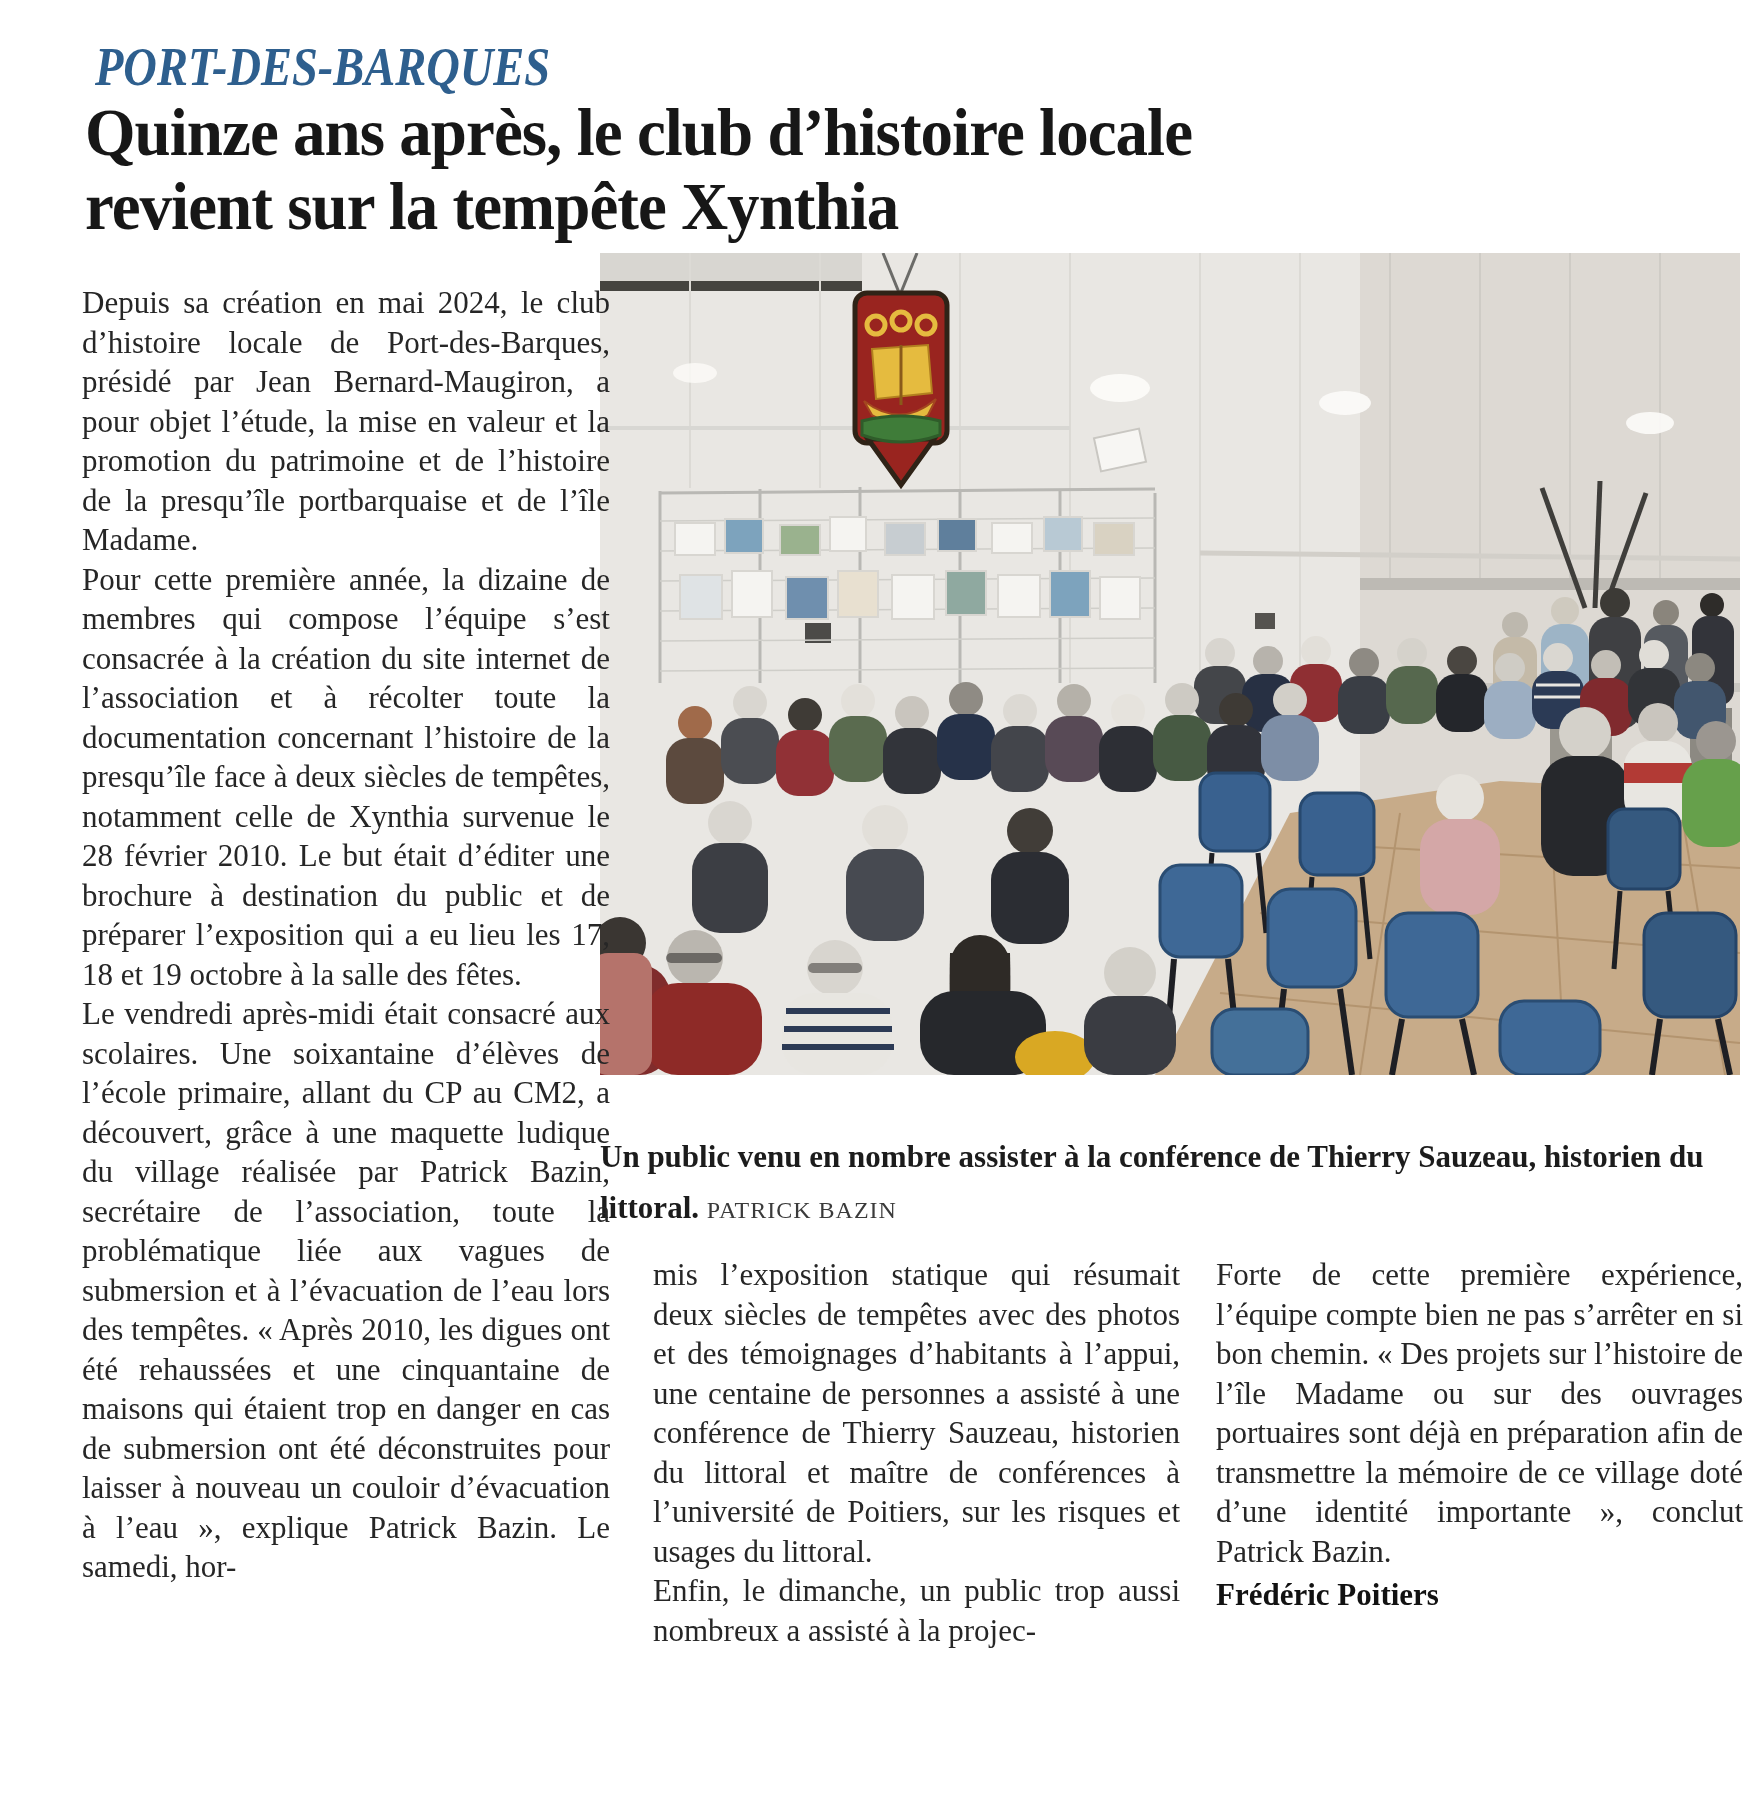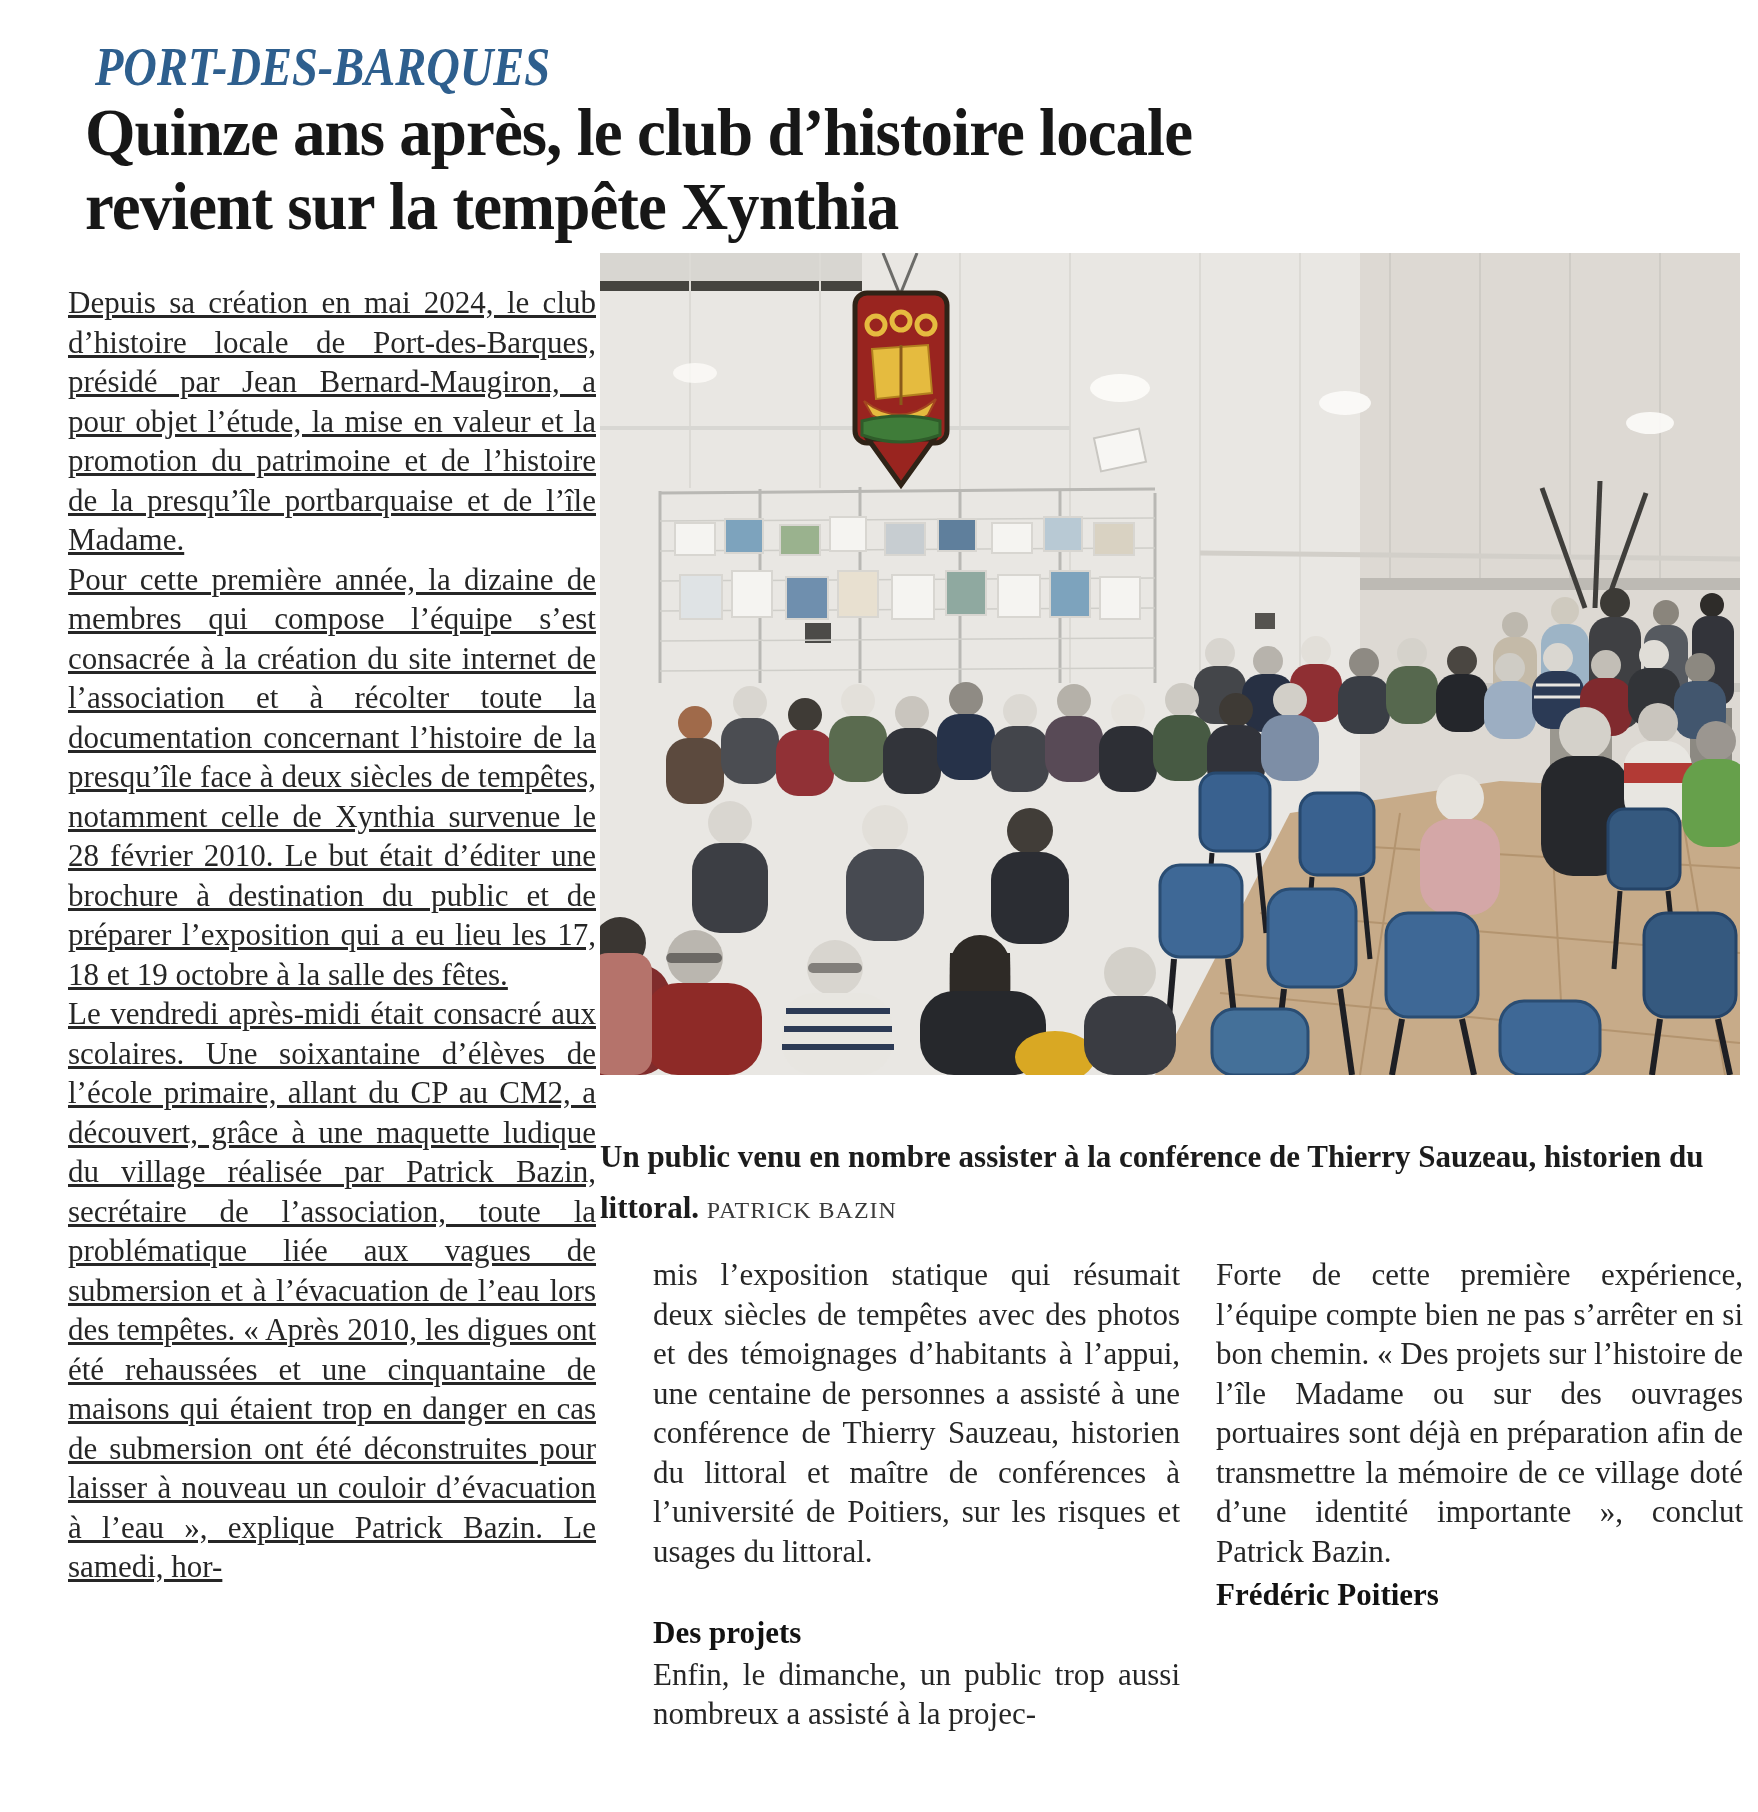--- a/index.html
+++ b/index.html
@@ -24,21 +24,21 @@
     font-size:67px; font-weight:bold; color:#171717;
     line-height:1.1; letter-spacing:-1px;
     transform:scaleX(0.97); transform-origin:left top;
   }
   .col{
     position:absolute;
     font-size:31px; line-height:39.5px;
     text-align:justify;
   }
   .col p{margin:0 0 0 0;}
-  #col1{left:68px; top:283px; width:528px;text-decoration:underline;}
+  #col1{left:82px; top:283px; width:528px;}
   #col2{left:653px; top:1255px; width:527px;}
   #col3{left:1216px; top:1255px; width:527px;}
   .subhead{
     font-weight:bold; color:#121212;
     margin-top:42px !important; margin-bottom:2px !important;
     text-align:left;
   }
   .byline{
     font-weight:bold; color:#121212; text-align:left;
     margin-top:4px !important;
@@ -421,21 +421,20 @@
   </p>
 
   <div class="col" id="col1">
     <p>Depuis sa création en mai 2024, le club d’histoire locale de Port-des-Barques, présidé par Jean Bernard-Maugiron, a pour objet l’étude, la mise en valeur et la promotion du patrimoine et de l’histoire de la presqu’île portbarquaise et de l’île Madame.</p>
     <p>Pour cette première année, la dizaine de membres qui compose l’équipe s’est consacrée à la création du site internet de l’association et à récolter toute la documentation concernant l’histoire de la presqu’île face à deux siècles de tempêtes, notamment celle de Xynthia survenue le 28 février 2010. Le but était d’éditer une brochure à destination du public et de préparer l’exposition qui a eu lieu les 17, 18 et 19 octobre à la salle des fêtes.</p>
     <p>Le vendredi après-midi était consacré aux scolaires. Une soixantaine d’élèves de l’école primaire, allant du CP au CM2, a découvert, grâce à une maquette ludique du village réalisée par Patrick Bazin, secrétaire de l’association, toute la problématique liée aux vagues de submersion et à l’évacuation de l’eau lors des tempêtes. « Après 2010, les digues ont été rehaussées et une cinquantaine de maisons qui étaient trop en danger en cas de submersion ont été déconstruites pour laisser à nouveau un couloir d’évacuation à l’eau », explique Patrick Bazin. Le samedi, hor-</p>
   </div>
 
   <div class="col" id="col2">
     <p>mis l’exposition statique qui résumait deux siècles de tempêtes avec des photos et des témoignages d’habitants à l’appui, une centaine de personnes a assisté à une conférence de Thierry Sauzeau, historien du littoral et maître de conférences à l’université de Poitiers, sur les risques et usages du littoral.</p>
-    <p class="subhead">Des projets</p>
     <p>Enfin, le dimanche, un public trop aussi nombreux a assisté à la projec-</p>
   </div>
 
   <div class="col" id="col3">
     <p>Forte de cette première expérience, l’équipe compte bien ne pas s’arrêter en si bon chemin. « Des projets sur l’histoire de l’île Madame ou sur des ouvrages portuaires sont déjà en préparation afin de transmettre la mémoire de ce village doté d’une identité importante », conclut Patrick Bazin.</p>
     <p class="byline">Frédéric Poitiers</p>
   </div>
 
 </div>
 

